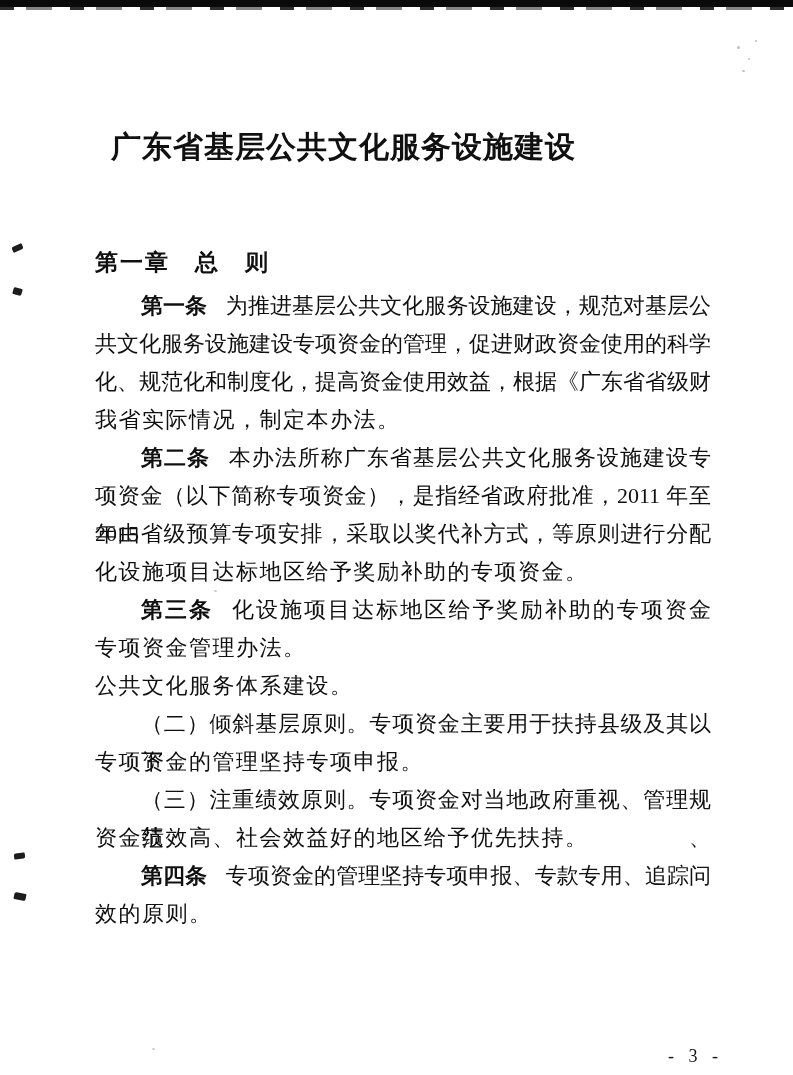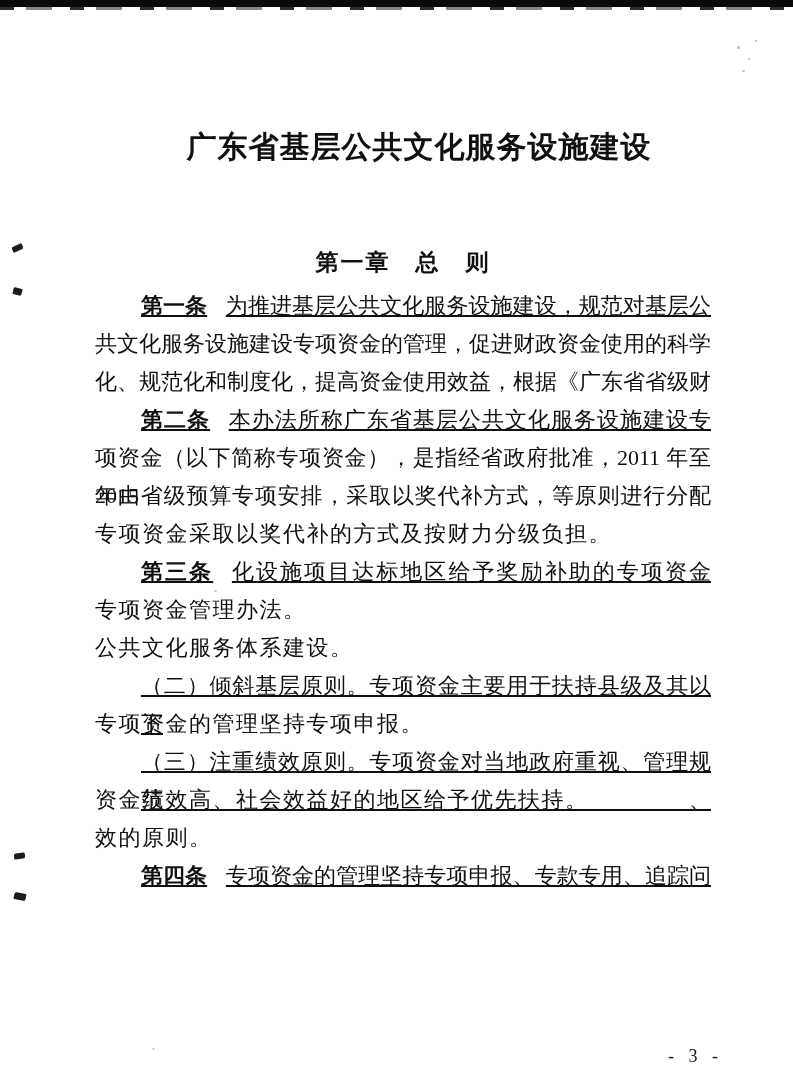--- a/index.html
+++ b/index.html
@@ -55,36 +55,35 @@
   .speckle.s3 { left: 742px; top: 70px; width: 3px; height: 2px; }
   .speckle.s4 { left: 755px; top: 40px; width: 2px; height: 2px; }
   .speckle.s5 { left: 152px; top: 1048px; width: 3px; height: 2px; background: #cccccc; }
   .speckle.s6 { left: 214px; top: 590px; width: 3px; height: 2px; background: #c7c7c7; }
 
   .title-block {
     position: absolute;
     top: 126px;
     left: 95px;
     width: 616px;
-    text-align: center;
+    text-align: left;
     transform: translateX(16px);
   }
   .title-line {
     font-size: 30px;
     font-weight: 700;
     line-height: 42px;
     letter-spacing: 1px;
     white-space: nowrap;
   }
   .chapter-heading {
     position: absolute;
     top: 247px;
     left: 95px;
     width: 616px;
-    text-align: center;
     font-size: 23px;
     font-weight: 700;
     letter-spacing: 2px;
     white-space: nowrap;
   }
   .body-block {
     position: absolute;
     top: 287px;
     left: 95px;
     width: 616px;
@@ -96,21 +95,21 @@
     letter-spacing: 1.5px;
     white-space: nowrap;
     overflow: visible;
   }
   .line.justify {
     letter-spacing: 0;
     white-space: normal;
     text-align: justify;
     text-align-last: justify;
   }
-  .line.indent { padding-left: 46px; text-decoration: underline; }
+  .line.indent { padding-left: 46px; }
   .bold-prefix {
     font-weight: 700;
     margin-right: 0.85em;
   }
   .page-number {
     position: absolute;
     right: 70px;
     bottom: 8px;
     font-size: 18px;
     letter-spacing: 5px;
@@ -140,30 +139,31 @@
   <div class="title-block">
     <div class="title-line">广东省基层公共文化服务设施建设</div>
   </div>
 
   <div class="chapter-heading">第一章　总　则</div>
 
   <div class="body-block">
       <div class="line indent justify"><span class="bold-prefix">第一条</span><span>为推进基层公共文化服务设施建设，规范对基层公</span></div>
       <div class="line justify"><span>共文化服务设施建设专项资金的管理，促进财政资金使用的科学</span></div>
       <div class="line justify"><span>化、规范化和制度化，提高资金使用效益，根据《广东省省级财</span></div>
+      <div class="line"><span>我省实际情况，制定本办法。</span></div>
       <div class="line indent justify"><span class="bold-prefix">第二条</span><span>本办法所称广东省基层公共文化服务设施建设专</span></div>
       <div class="line justify"><span>项资金（以下简称专项资金），是指经省政府批准，2011 年至 2015</span></div>
       <div class="line justify"><span>年由省级预算专项安排，采取以奖代补方式，等原则进行分配</span></div>
-      <div class="line"><span>专项资金采取以奖代补的方式及按财力分级负担。</span></div>
+      <div class="line"><span>化设施项目达标地区给予奖励补助的专项资金。</span></div>
       <div class="line indent justify"><span class="bold-prefix">第三条</span><span>化设施项目达标地区给予奖励补助的专项资金</span></div>
       <div class="line"><span>专项资金管理办法。</span></div>
       <div class="line"><span>公共文化服务体系建设。</span></div>
       <div class="line indent justify"><span>（二）倾斜基层原则。专项资金主要用于扶持县级及其以下</span></div>
       <div class="line"><span>专项资金的管理坚持专项申报。</span></div>
       <div class="line indent justify"><span>（三）注重绩效原则。专项资金对当地政府重视、管理规范、</span></div>
       <div class="line"><span>资金绩效高、社会效益好的地区给予优先扶持。</span></div>
+      <div class="line indent justify"><span class="bold-prefix">第四条</span><span>专项资金的管理坚持专项申报、专款专用、追踪问</span></div>
       <div class="line"><span>效的原则。</span></div>
-      <div class="line indent justify"><span class="bold-prefix">第四条</span><span>专项资金的管理坚持专项申报、专款专用、追踪问</span></div>
     </div>
 
   <div class="page-number">- 3 -</div>
 
 </div>
 
 </body></html>

